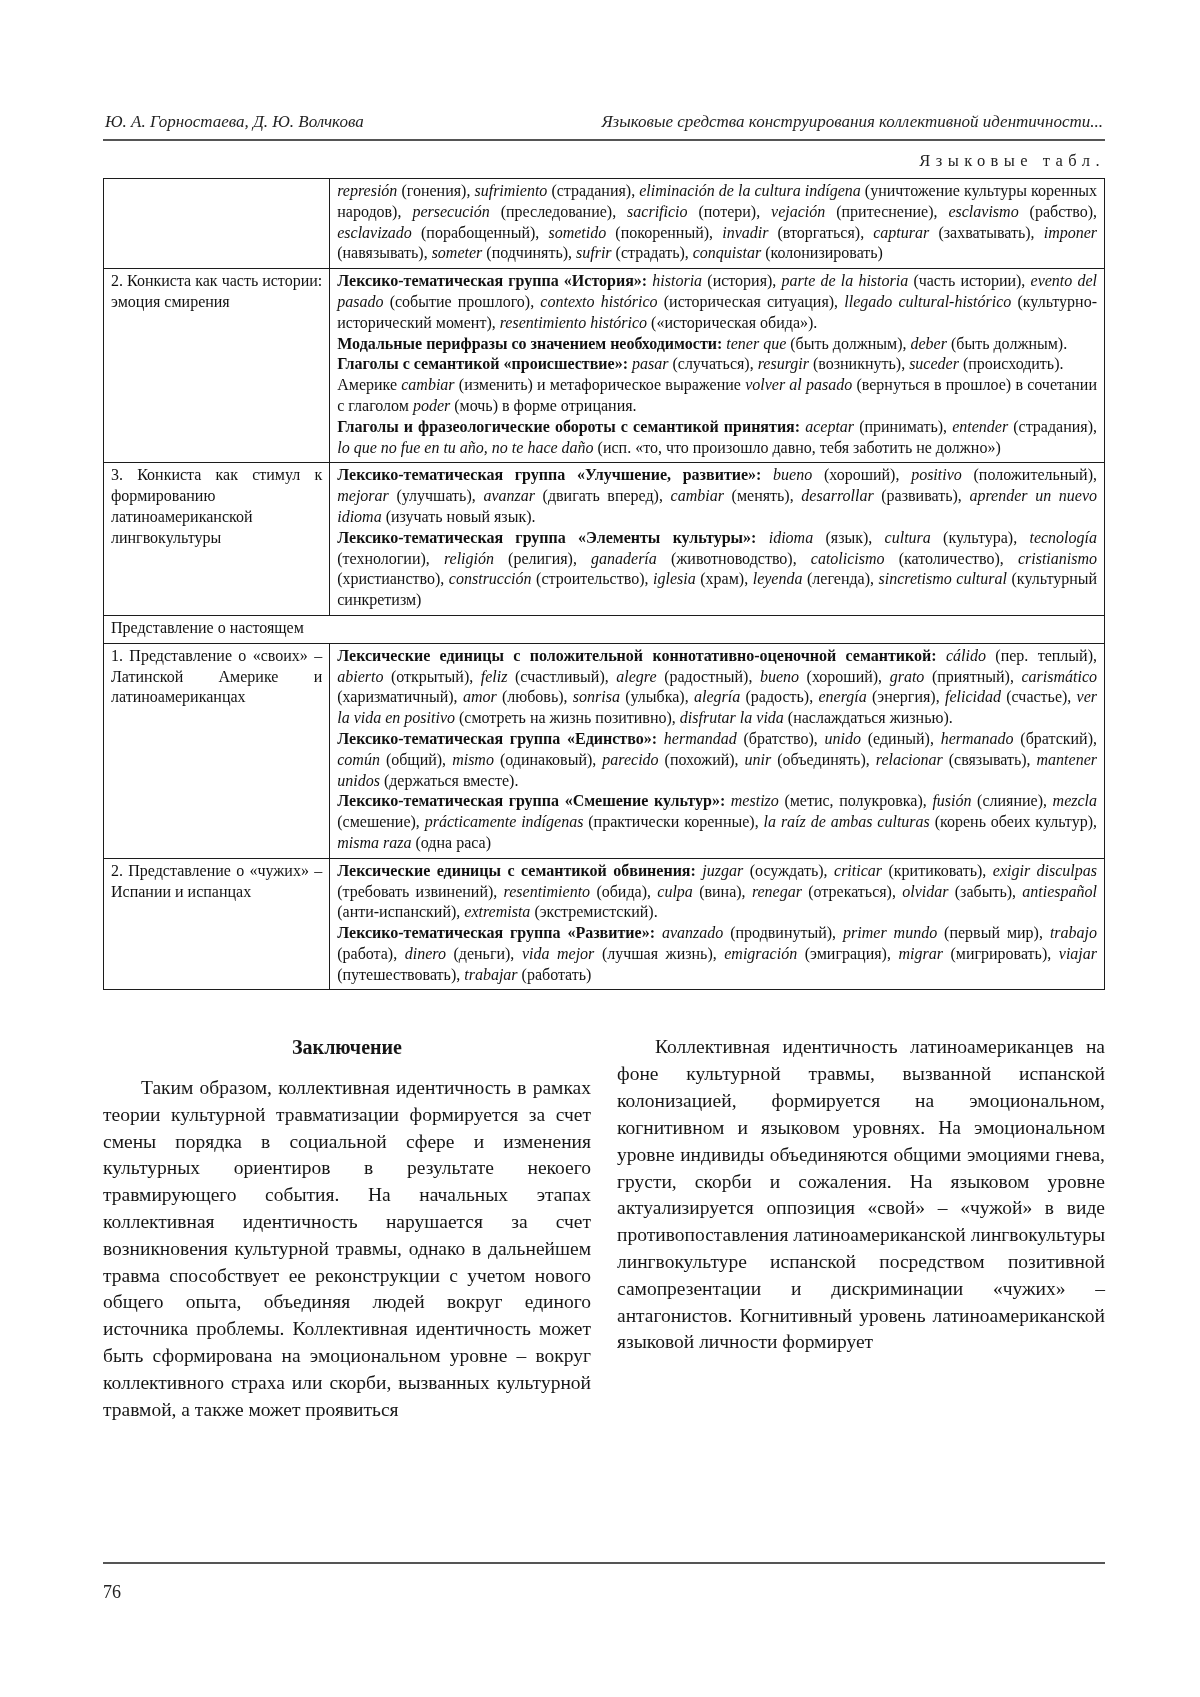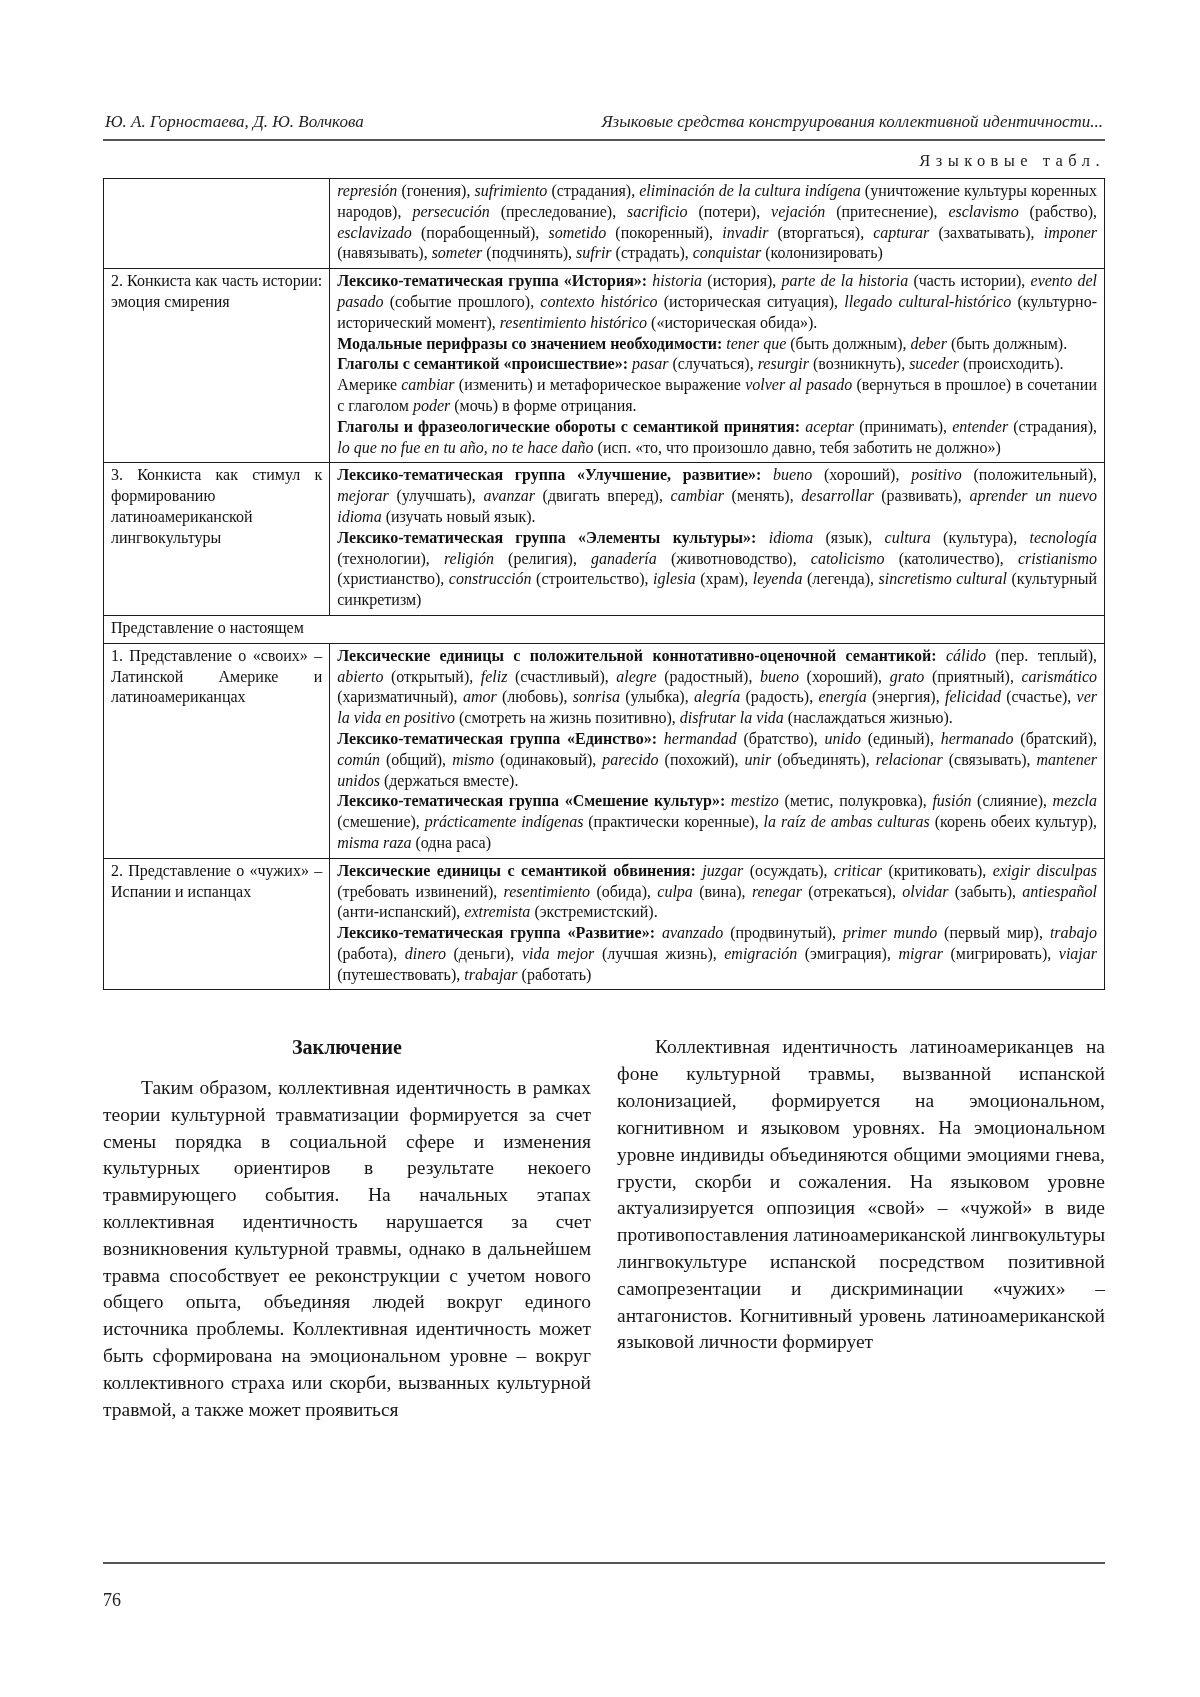--- a/index.html
+++ b/index.html
@@ -71,21 +71,21 @@
   }
   .concl p { margin: 0; }
   .p-indent { text-indent: 38px; }
 
   .footer {
     position: absolute;
     left: 103px;
     right: 95px;
     top: 1562px;
     border-top: 2.5px solid #555;
-    padding-top: 26px;
+    padding-top: 18px;
     display: flex;
     align-items: baseline;
     font-size: 18px;
     color: #222;
   }
   .footer .num { width: 72px; }
   .footer .title { flex: 1; text-align: center; }
 </style>
 </head>
 <body>

